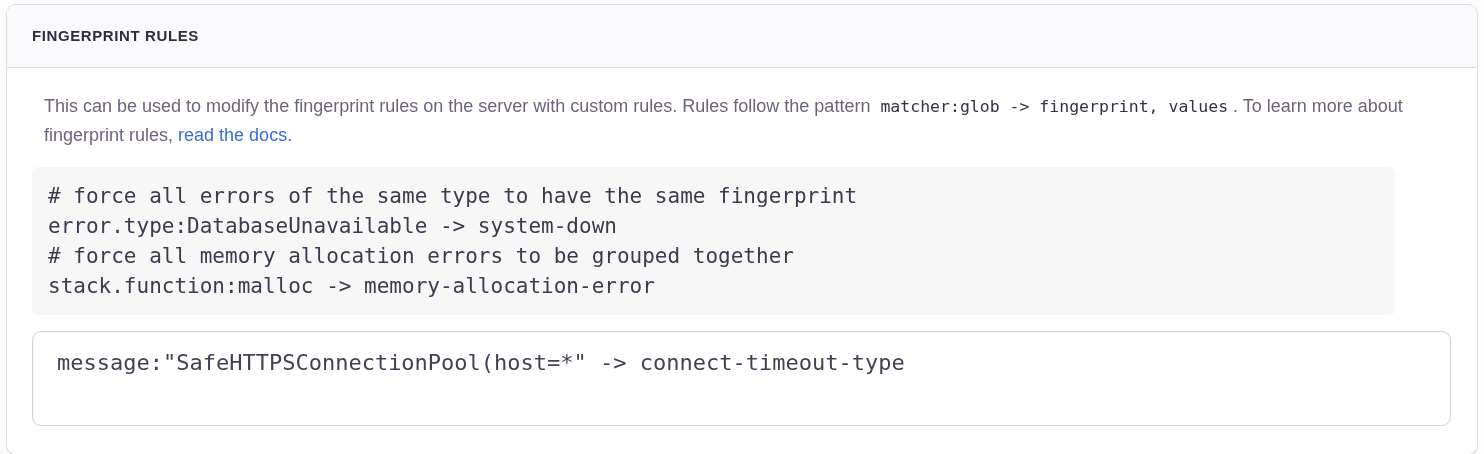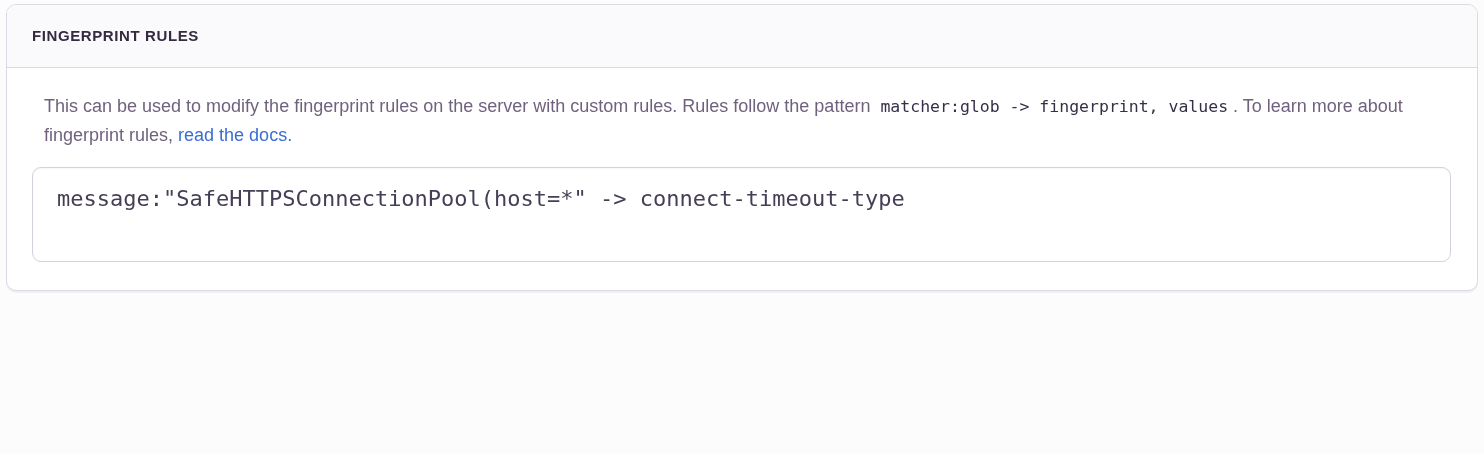--- a/index.html
+++ b/index.html
@@ -97,18 +97,22 @@
   <section class="panel">
 
     <header class="panel-header">
       <span>FINGERPRINT RULES</span>
     </header>
 
     <div class="panel-body">
 
       <p class="description"><span>This can be used to modify the fingerprint rules on the server with custom rules. Rules follow the pattern </span><code class="inline-code">matcher:glob -&gt; fingerprint, values</code><span>. To learn more about fingerprint rules, </span><a class="docs-link">read the docs</a><span class="link-period">.</span></p>
 
+      <pre class="example-code"># force all errors of the same type to have the same fingerprint
+error.type:DatabaseUnavailable -&gt; system-down
+# force all memory allocation errors to be grouped together
+stack.function:malloc -&gt; memory-allocation-error</pre>
 
       <textarea class="rules-textarea" spellcheck="false" style="">message:"SafeHTTPSConnectionPool(host=*" -&gt; connect-timeout-type</textarea>
     </div>
 
   </section>
 </div>
 
 </body></html>

